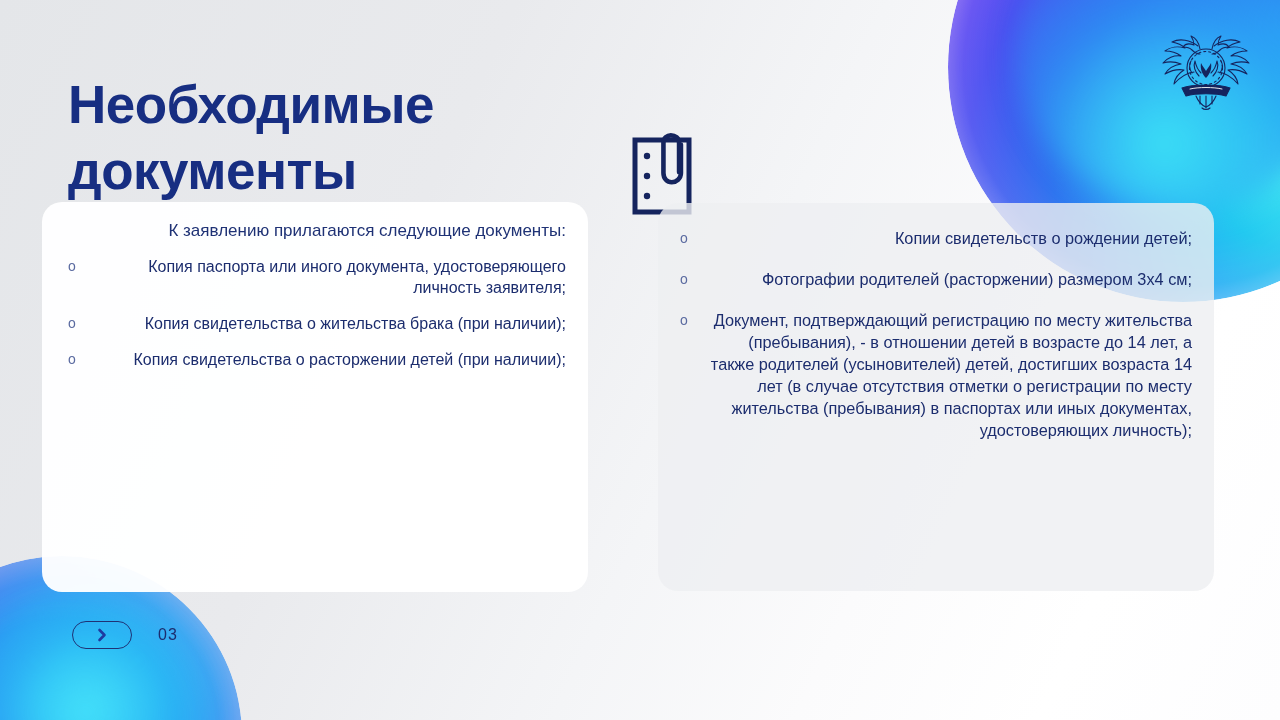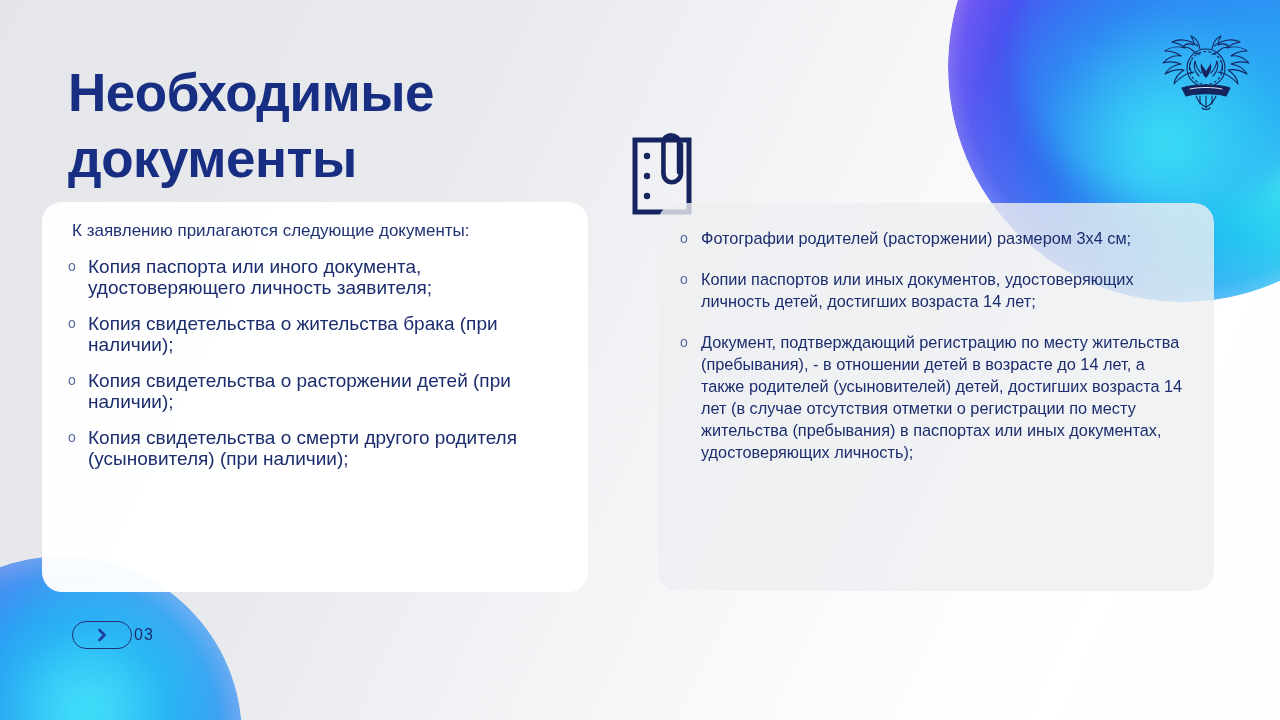--- a/index.html
+++ b/index.html
@@ -44,32 +44,32 @@
     background:radial-gradient(circle at 50% 45%, rgba(70,226,250,.9) 0%, rgba(45,170,245,.5) 45%, rgba(120,70,240,0) 76%);
     filter:blur(12px);
   }
 
   
   .emblem{position:absolute;left:1156px;top:16px;width:100px;height:100px;}
   .emblem svg{width:100%;height:100%;display:block;}
 
   
   .title{
-    position:absolute;left:68px;top:24px;width:620px;
+    position:absolute;left:68px;top:36px;width:620px;
     color:#172e82;
     font-size:53px;line-height:66px;font-weight:bold;letter-spacing:-0.5px;
   }
 
   
   .doc-icon{position:absolute;left:630px;top:128px;width:74px;height:94px;}
   .doc-icon svg{width:100%;height:100%;display:block;}
 
   
   .card{
-    position:absolute;border-radius:20px;
+    position:absolute;border-radius:20px;text-align:right;
   }
   .card-left{
     left:42px;top:202px;width:546px;height:390px;
     background:rgba(255,255,255,0.96);
     padding:18px 22px 0 22px;
     box-sizing:border-box;
   }
   .card-right{
     left:658px;top:203px;width:556px;height:388px;
     background:rgba(238,239,241,0.80);
@@ -79,38 +79,38 @@
 
   .card-head{
     color:#1f3275;font-size:17px;line-height:22px;
     margin:0 0 14px 8px;font-weight:normal;
   }
 
   ul.doc-list{list-style:none;margin:0;padding:0;}
   ul.doc-list li{
     position:relative;
     color:#1c2d6e;
-    font-size:19px;line-height:21px;
+    font-size:16px;line-height:21px;
     padding-left:24px;
     margin-bottom:15px;
   }
   .card-right ul.doc-list li{
     font-size:16.3px;line-height:22px;
     margin-bottom:19px;
     padding-left:27px;
   }
   ul.doc-list li::before{
     content:"o";
     position:absolute;left:4px;top:0;
     color:#5a6aa0;font-size:14px;line-height:21px;
   }
   .card-right ul.doc-list li::before{left:6px;line-height:22px;}
 
   
-  .pager{position:absolute;left:72px;top:621px;display:flex;align-items:center;gap:2px;}
+  .pager{position:absolute;left:72px;top:621px;display:flex;align-items:center;gap:26px;}
   .pager-btn{
     width:58px;height:26px;border:1.6px solid #1f3275;border-radius:14px;
     display:flex;align-items:center;justify-content:center;
     background:transparent;
   }
   .pager-btn svg{display:block;}
   .pager-num{color:#1c2d6e;font-size:16px;letter-spacing:1px;}
 </style>
 </head>
 <body>
@@ -163,28 +163,27 @@
     <path d="M49 14 L49 45 C49 51 44 55 39 55 C34 55 30 51 30 45 L30 12 C30 7 34 4 38 4 C43 4 47 7 47 12 L47 44" stroke="#15245e" stroke-width="5" stroke-linecap="round" fill="none" transform="translate(4,0) scale(0.92 0.92) translate(2,4)"></path>
   </svg>
 </div>
 
 <div class="card card-left">
   <p class="card-head">К заявлению прилагаются следующие документы:</p>
   <ul class="doc-list">
     <li>Копия паспорта или иного документа, удостоверяющего личность заявителя;</li>
     <li>Копия свидетельства о жительства брака (при наличии);</li>
     <li>Копия свидетельства о расторжении детей (при наличии);</li>
-    <li>Копия свидетельства о смерти другого родителя (усыновителя) (при наличии);</li>
   </ul>
 </div>
 
 <div class="card card-right">
   <ul class="doc-list">
+    <li>Копии свидетельств о рождении детей;</li>
     <li>Фотографии родителей (расторжении) размером 3х4 см;</li>
-    <li>Копии паспортов или иных документов, удостоверяющих личность детей, достигших возраста 14 лет;</li>
     <li>Документ, подтверждающий регистрацию по месту жительства (пребывания), - в отношении детей в возрасте до 14 лет, а также родителей (усыновителей) детей, достигших возраста 14 лет (в случае отсутствия отметки о регистрации по месту жительства (пребывания) в паспортах или иных документах, удостоверяющих личность);</li>
   </ul>
 </div>
 
 <div class="pager">
   <div class="pager-btn">
     <svg width="16" height="16" viewBox="0 0 16 16">
       <path d="M5.5 3 L10.5 8 L5.5 13" fill="none" stroke="#1f3aa0" stroke-width="2.6" stroke-linecap="round" stroke-linejoin="round"></path>
     </svg>
   </div>

